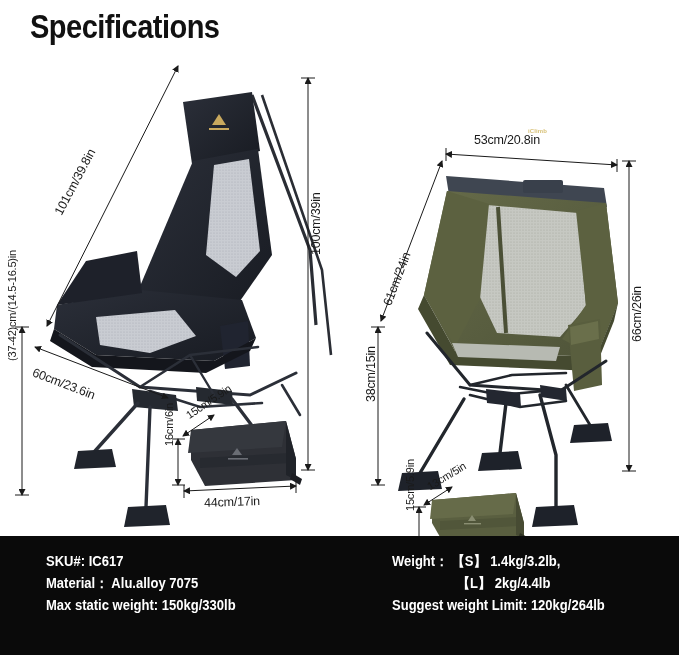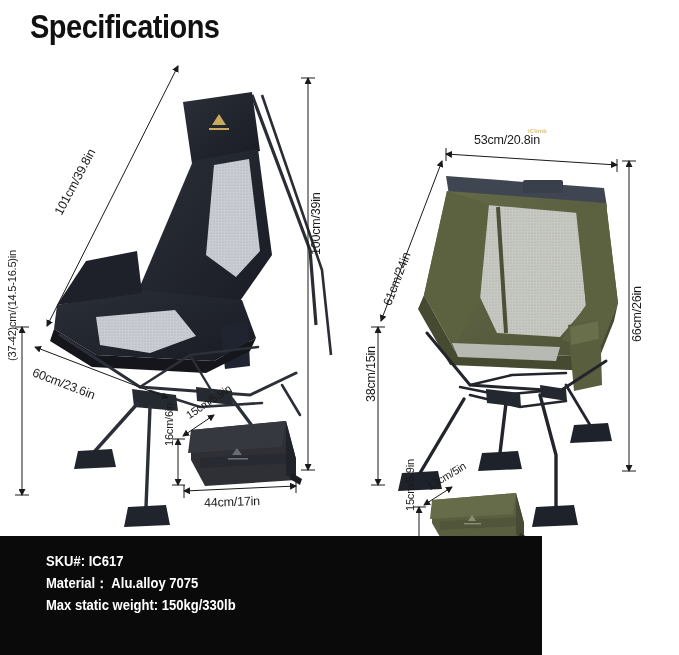--- a/index.html
+++ b/index.html
@@ -26,21 +26,21 @@
     position:absolute;font-size:12.5px;color:#1a1a1a;white-space:nowrap;
     font-family:"Liberation Sans","DejaVu Sans",sans-serif;
     letter-spacing:-0.2px;
   }
   .dim.small{font-size:11px;}
 
   svg.lines{position:absolute;left:0;top:0;width:679px;height:480px;overflow:visible;pointer-events:none;}
 
   
   .specbar{
-    position:absolute;left:0;top:536px;width:542px;height:119px;
+    position:absolute;left:0;top:536px;width:679px;height:119px;
     background:#0a0a0a;color:#ffffff;
   }
   .spec-col{position:absolute;top:14px;}
   .spec-col.left{left:46px;}
   .spec-col.right{left:392px;}
   .spec-line{
     font-size:14px;line-height:22px;white-space:nowrap;
     font-family:"Liberation Sans Narrow","Liberation Sans",sans-serif;
     transform:scaleX(0.93);transform-origin:left center;
     font-weight:600;
@@ -282,13 +282,18 @@
   <div class="logo-text" style="position:absolute;left:528px;top:73px;">iClimb</div>
 
 </div>
 
 <div class="specbar">
   <div class="spec-col left">
     <div class="spec-line">SKU#: IC617</div>
     <div class="spec-line">Material： Alu.alloy 7075</div>
     <div class="spec-line">Max static weight: 150kg/330lb</div>
   </div>
+  <div class="spec-col right">
+    <div class="spec-line">Weight：  【S】 1.4kg/3.2lb,</div>
+    <div class="spec-line indent">【L】 2kg/4.4lb</div>
+    <div class="spec-line">Suggest weight Limit: 120kg/264lb</div>
+  </div>
 </div>
 
 </body></html>

